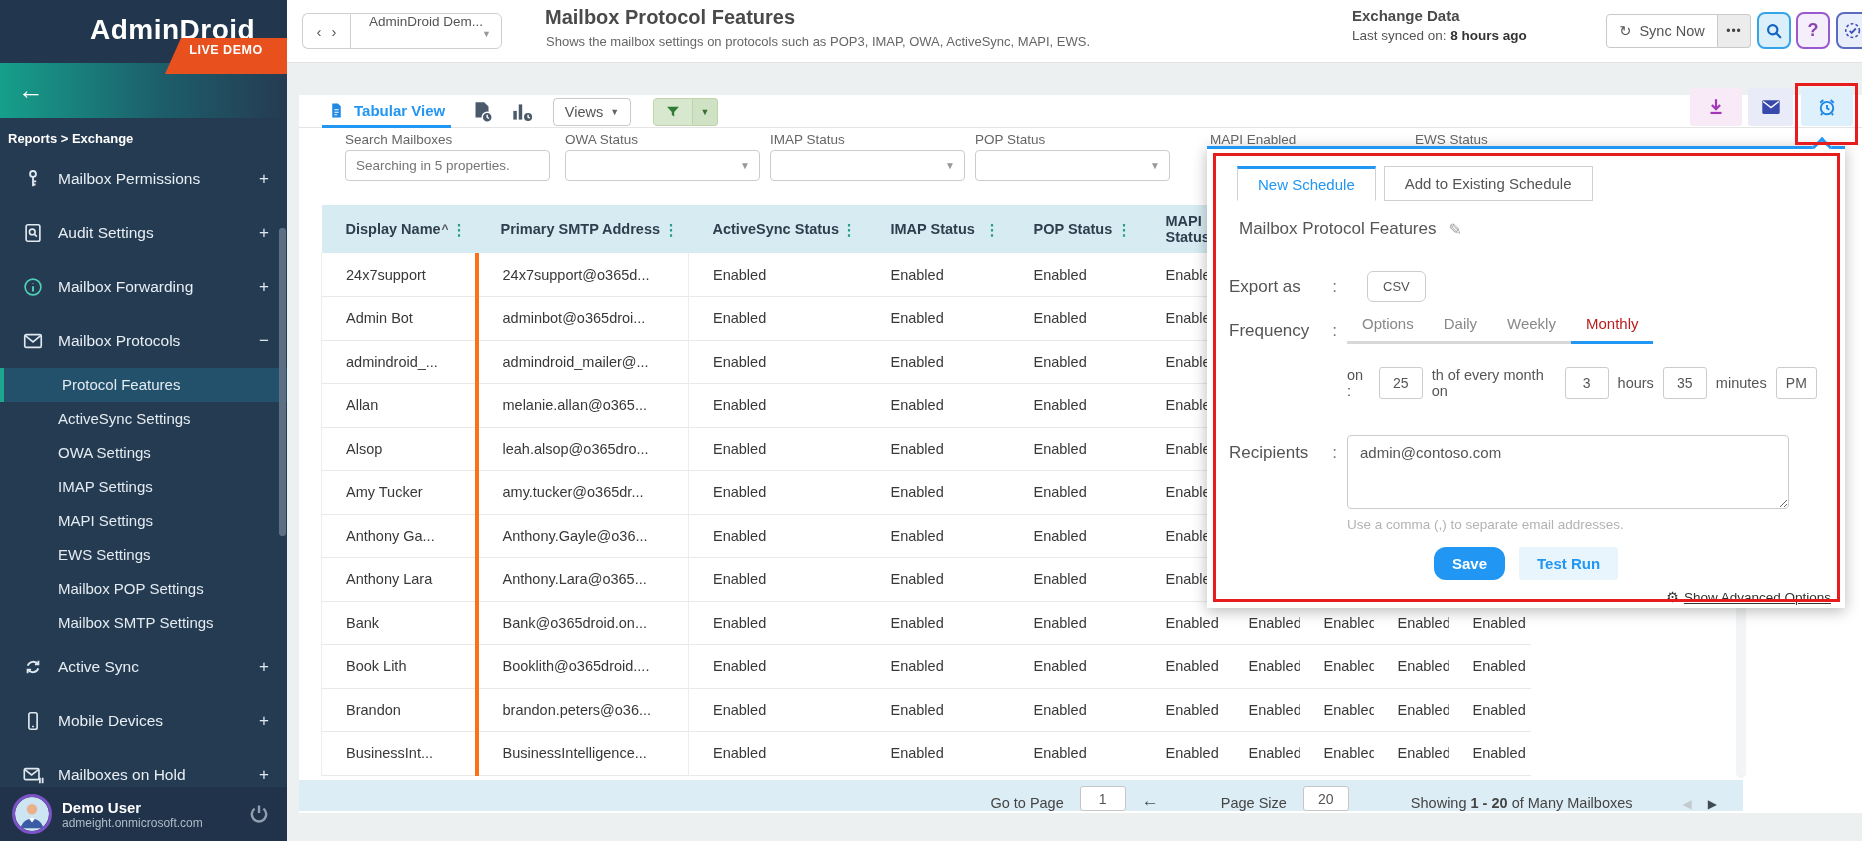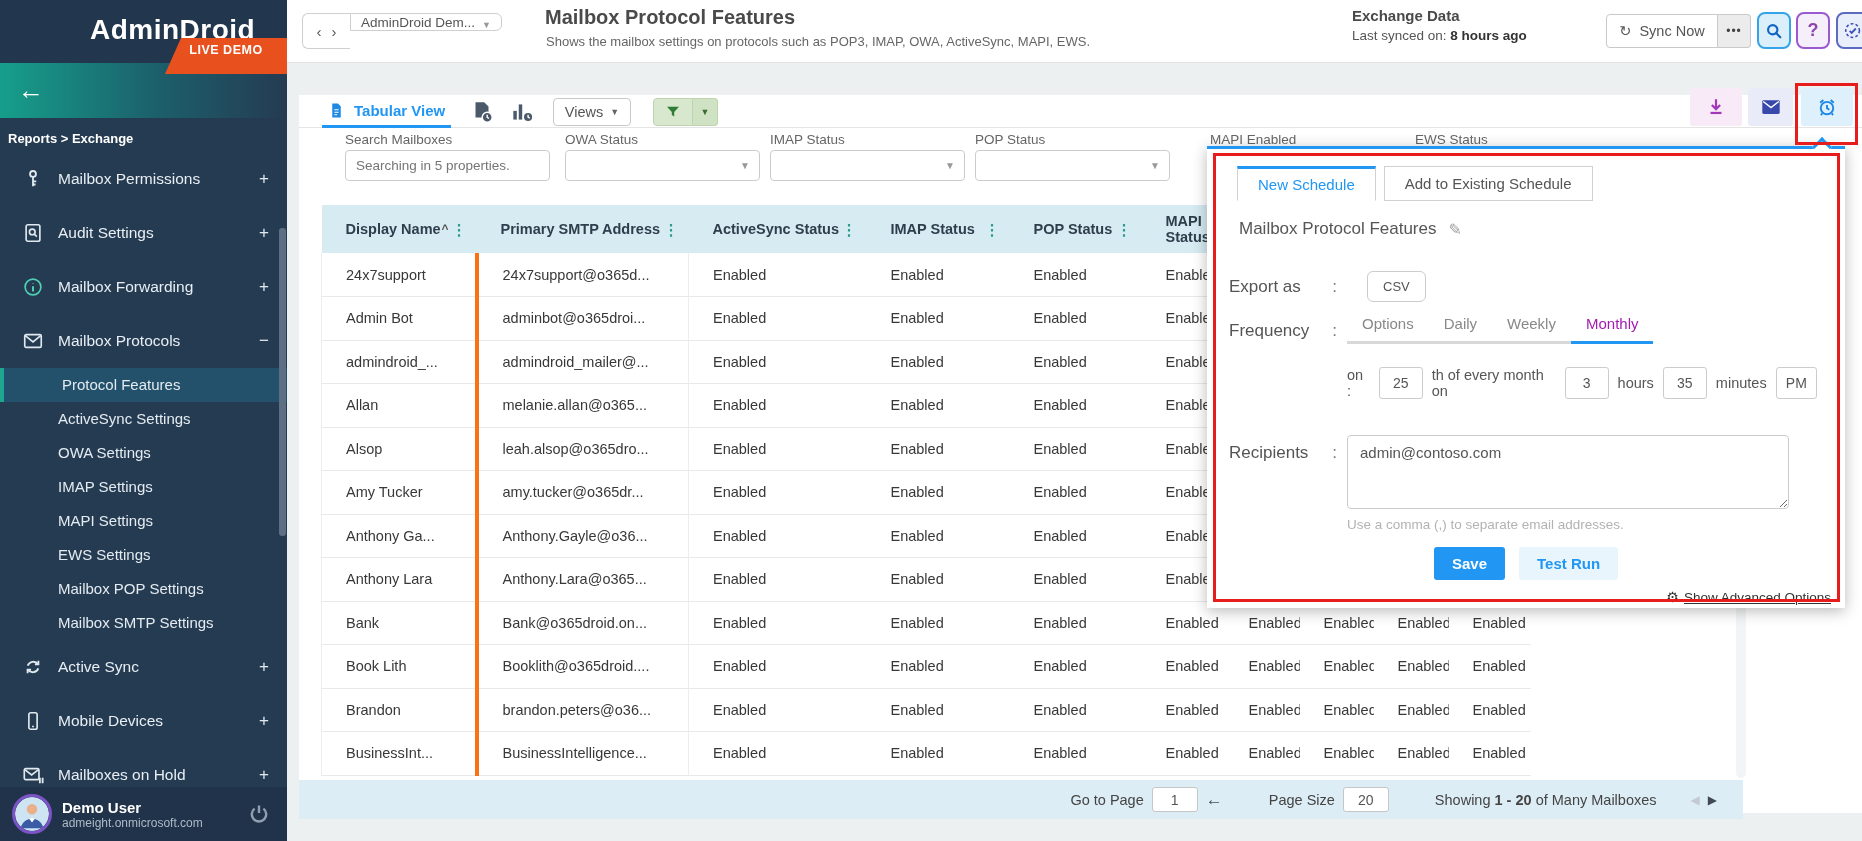--- a/index.html
+++ b/index.html
@@ -28,21 +28,21 @@
   .avatar { width:40px; height:40px; border-radius:50%; border:3px solid #7b52c7; overflow:hidden; flex:0 0 40px; }
   .user-meta { margin-left:10px; }
   .user-name { font-size:15px; font-weight:bold; color:#fff; }
   .user-domain { font-size:12px; color:#aebbc7; }
   .power { margin-left:auto; width:24px; height:24px; color:#8fa0b0; }
   .power svg { width:100%; height:100%; }
 
   
   .tophdr { position:absolute; left:287px; top:0; width:1575px; height:63px; background:#fff; border-bottom:1px solid #e2e2e2; z-index:4; }
   .chev-box { position:absolute; left:15px; top:13px; width:48px; height:36px; border:1px solid #cfcfcf; border-radius:6px 0 0 6px; border-right:none; display:flex; align-items:center; justify-content:center; gap:10px; color:#555; font-size:15px; cursor:pointer; background:#fff; }
-  .tenant-box { position:absolute; left:63px; top:13px; width:152px; height:18px; border:1px solid #cfcfcf; border-radius:0 6px 6px 0; display:flex; align-items:flex-end; padding:0 10px; font-size:13.5px; color:#555; background:#fff; cursor:pointer; }
+  .tenant-box { position:absolute; left:63px; top:13px; width:152px; height:36px; border:1px solid #cfcfcf; border-radius:0 6px 6px 0; display:flex; align-items:center; padding:0 10px; font-size:13.5px; color:#555; background:#fff; cursor:pointer;flex-direction:column; }
   .tenant-box .caret { margin-left:auto; font-size:9px; color:#999; }
   .page-title { position:absolute; left:258px; top:6px; font-size:20px; color:#4a4a4a; font-weight:600; }
   .page-sub { position:absolute; left:259px; top:34px; font-size:13px; color:#666; }
   .sync-block { position:absolute; left:1065px; top:7px; }
   .sync-src { font-size:15px; font-weight:600; color:#4a4a4a; }
   .sync-when { font-size:13.5px; color:#555; margin-top:4px; }
   .sync-when b { color:#333; }
   .syncbtn { position:absolute; left:1319px; top:14px; width:112px; height:34px; border:1px solid #c9c9c9; border-radius:4px 0 0 4px; background:#fff; display:flex; align-items:center; justify-content:center; gap:8px; font-size:14.5px; color:#555; cursor:pointer; }
   .morebtn { position:absolute; left:1431px; top:14px; width:33px; height:34px; border:1px solid #c9c9c9; border-left:none; border-radius:0 4px 4px 0; background:#ececec; display:flex; align-items:center; justify-content:center; font-size:12px; letter-spacing:1px; color:#444; cursor:pointer; }
   .hicon { position:absolute; top:12px; width:34px; height:37px; border-radius:8px; display:flex; align-items:center; justify-content:center; cursor:pointer; }
@@ -78,21 +78,21 @@
   table.grid th .hicons { margin-left:auto; display:flex; align-items:center; gap:3px; }
   .sortcaret { font-size:12px; color:#555; font-weight:bold; }
   .kebab { color:#2a9d8f; font-size:15px; font-weight:bold; line-height:1; }
   table.grid td { height:43.5px; border-bottom:1px solid #e9e9e9; font-size:14.5px; color:#383838; padding-left:24px; white-space:nowrap; overflow:hidden; }
   table.grid td.c0 { border-right:4px solid #f97316; border-left:1px solid #eeeeee; }
   table.grid td.cl { border-right:1px solid #ededed; }
   .tbl-scroll { position:absolute; left:1437px; top:110px; width:10px; height:573px; background:#f3f4f5; border-radius:5px; }
   .tbl-scroll .thumb { position:absolute; left:1px; top:3px; width:8px; height:150px; background:#c9ced3; border-radius:4px; }
 
   
-  .pager { position:absolute; left:0; top:685px; width:1444px; height:39px; background:#ddedf5; display:flex; align-items:center; justify-content:flex-end; padding-right:26px; font-size:14.5px; color:#444; gap:8px; }
+  .pager { position:absolute; left:0; top:685px; width:1444px; height:31px; background:#ddedf5; display:flex; align-items:flex-end; justify-content:flex-end; padding-right:26px; font-size:14.5px; color:#444; gap:16px; }
   .pager .sp { width:30px; }
   .pager input { width:46px; height:25px; border:1px solid #c6c6c6; border-radius:3px; text-align:center; font-size:14px; color:#555; background:#fff; font-family:"Liberation Sans",sans-serif; }
   .goarrow { font-size:17px; color:#46505a; cursor:pointer; }
   .pgchev { font-size:12px; cursor:pointer; }
   .pgchev.prev { color:#c3cad0; }
   .pgchev.next { color:#3f4a55; }
 
   
   .fbtn { position:absolute; top:88px; height:38px; border-radius:3px; display:flex; align-items:center; justify-content:center; cursor:pointer; z-index:12; }
   .fbtn svg { width:22px; height:22px; }
@@ -107,28 +107,28 @@
   .ptabs { position:absolute; left:30px; top:17px; display:flex; gap:8px; }
   .ptab { height:35px; display:flex; align-items:center; padding:0 20px; font-size:15px; border:1px solid #d0d0d0; color:#555; background:#fff; cursor:pointer; }
   .ptab.active { border-top:3px solid #2196f3; color:#2196f3; border-bottom:1px solid #fff; }
   .ptitle { position:absolute; left:32px; top:70px; font-size:17px; color:#555; display:flex; align-items:center; gap:12px; }
   .pencil { color:#9e9e9e; font-size:16px; cursor:pointer; }
   .prow-label { position:absolute; left:22px; font-size:17px; color:#555; width:108px; display:flex; }
   .prow-label .colon { margin-left:auto; color:#777; }
   .csv-btn { position:absolute; left:160px; top:122px; padding:7px 15px; border:1px solid #ccc; border-radius:6px; font-size:13px; color:#555; background:#fff; cursor:pointer; }
   .freq-opts { position:absolute; left:140px; top:166px; display:flex; }
   .fopt { padding:0 15px 9px 15px; font-size:15px; color:#888; border-bottom:3px solid #d8d8d8; cursor:pointer; }
-  .fopt.active { color:#a21caf; border-bottom-color:#2196f3; }
+  .fopt.active { color:#b91c1c; border-bottom-color:#2196f3; }
   .onrow { position:absolute; left:140px; top:218px; width:470px; display:flex; align-items:center; gap:9px; font-size:14.5px; color:#555; }
   .onrow .num { width:44px; height:32px; border:1px solid #ccc; border-radius:3px; text-align:center; font-size:14px; color:#555; font-family:"Liberation Sans",sans-serif; background:#fff; }
   .onrow .ampm { margin-left:auto; width:44px; height:32px; border:1px solid #ccc; border-radius:3px; display:flex; align-items:center; justify-content:center; font-size:14px; color:#555; cursor:pointer; background:#fff; }
   .recip-area { position:absolute; left:140px; top:286px; width:442px; height:74px; border:1px solid #ccc; border-radius:4px; padding:8px 12px; font-size:15px; color:#555; font-family:"Liberation Sans",sans-serif; resize:vertical; }
   .recip-hint { position:absolute; left:140px; top:368px; font-size:13.5px; color:#b3b3b3; }
   .pbtns { position:absolute; left:0; top:398px; width:100%; display:flex; justify-content:center; gap:14px; }
-  .save-btn { padding:8px 18px; background:#2196f3; color:#fff; border:none; border-radius:3px; font-size:15px; font-weight:600; cursor:pointer; font-family:"Liberation Sans",sans-serif; }
+  .save-btn { padding:8px 18px; background:#2196f3; color:#fff; border:none; border-radius:12px; font-size:15px; font-weight:600; cursor:pointer; font-family:"Liberation Sans",sans-serif; }
   .test-btn { padding:8px 18px; background:#e9f5fd; color:#2196f3; border:none; border-radius:3px; font-size:15px; font-weight:600; cursor:pointer; font-family:"Liberation Sans",sans-serif; }
   .adv-link { position:absolute; right:14px; top:440px; font-size:13.5px; color:#333; display:flex; align-items:center; gap:5px; cursor:pointer; }
   .adv-link .txt { text-decoration:underline; }
   .gear { font-size:14px; color:#333; }
 
   
   .ann { position:absolute; border:3px solid #e71d1d; z-index:60; pointer-events:none; }
   .ann.icon-box { left:1795px; top:83px; width:63px; height:62px; }
   .ann.popup-box { left:1213px; top:153px; width:627px; height:449px; }
 </style>

